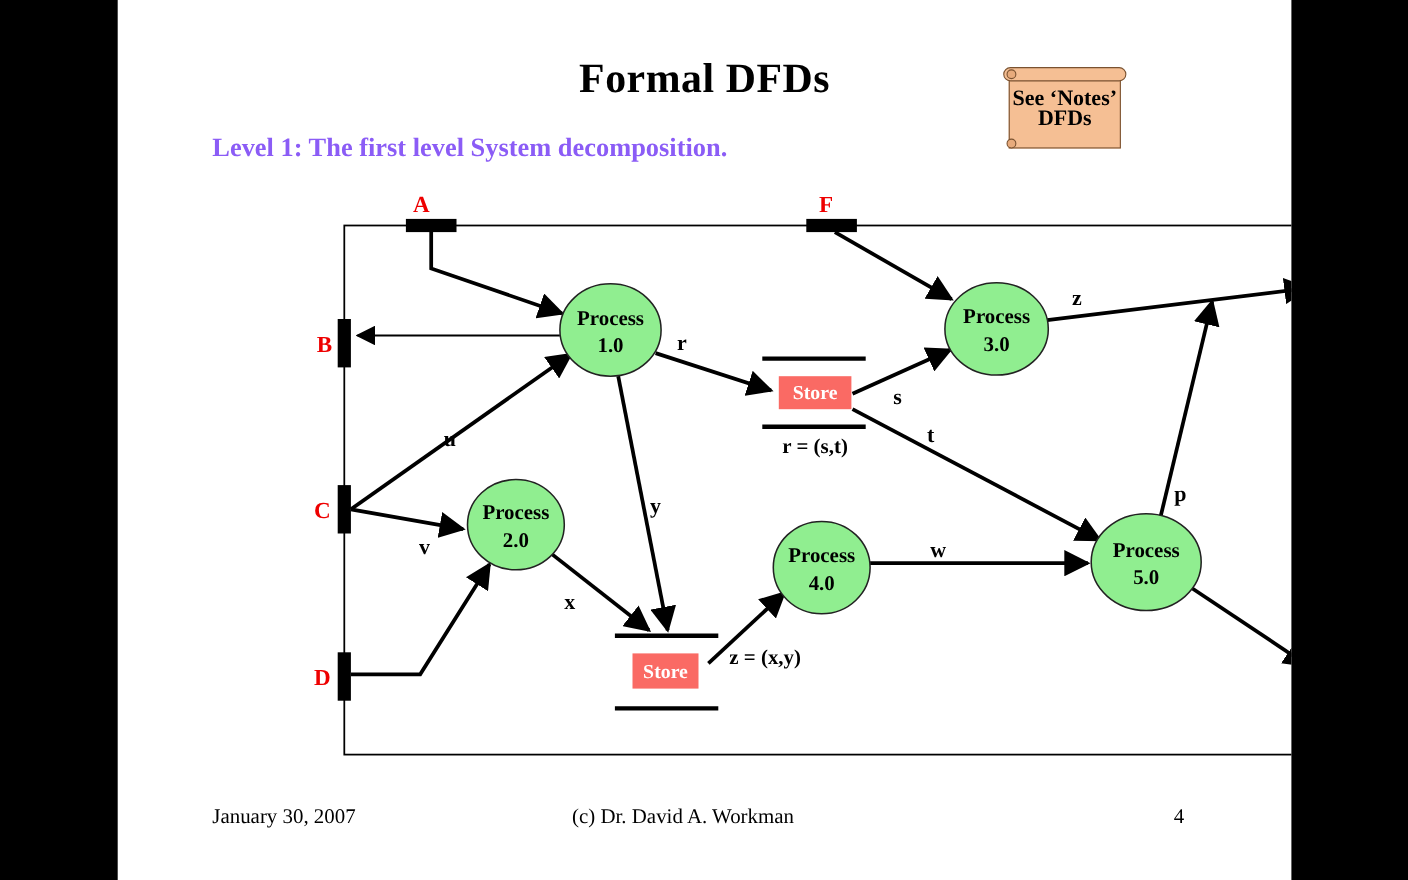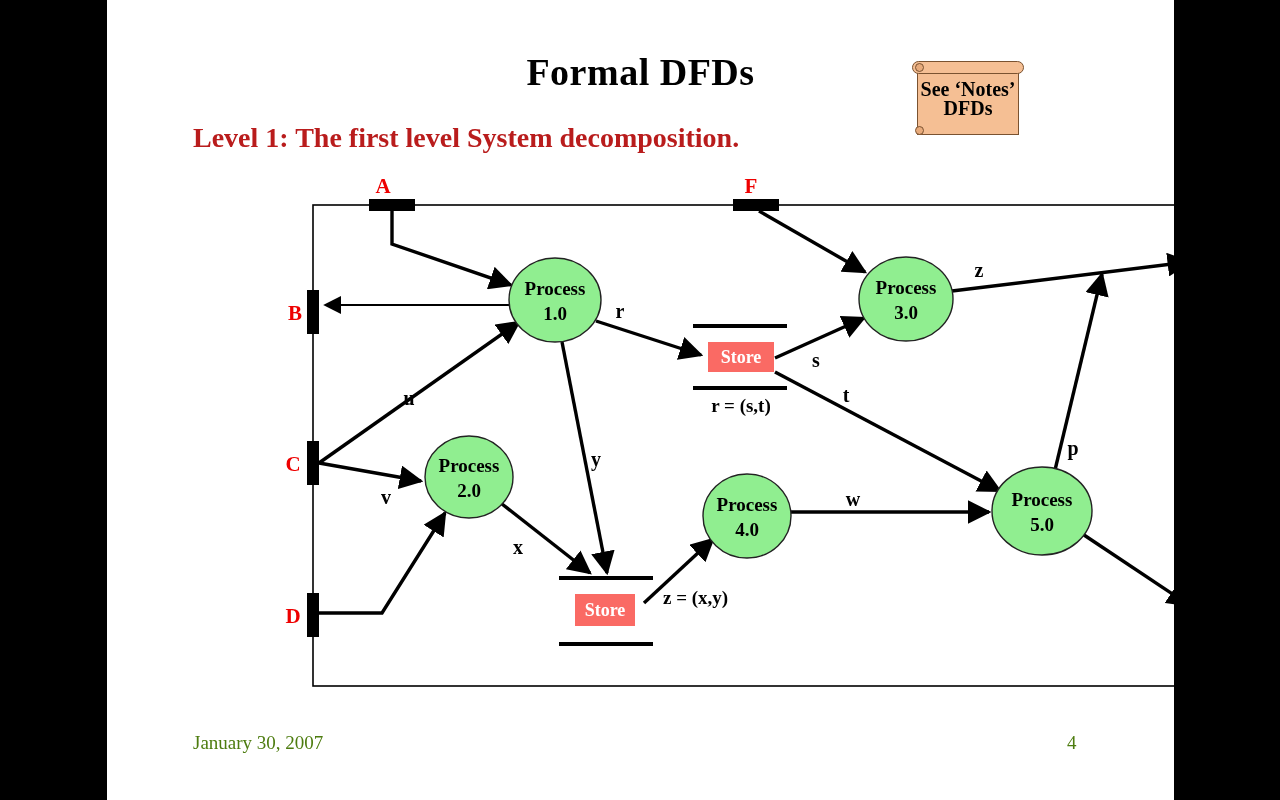--- a/index.html
+++ b/index.html
@@ -46,23 +46,23 @@
     font-size: 38px;
     font-weight: bold;
     color: #000000;
     letter-spacing: 0.5px;
     font-family: "Liberation Serif", "DejaVu Serif", serif;
   }
   #subtitle {
     position: absolute;
     left: 86px;
     top: 122px;
-    font-size: 28px;
-    font-weight: bold;
-    color: #b91c1c;
+    font-size: 24px;
+    font-weight: bold;
+    color: #8b5cf6;
     font-family: "Liberation Serif", "DejaVu Serif", serif;
     white-space: nowrap;
   }
 
   
   #notes-badge {
     position: absolute;
     left: 805px;
     top: 58px;
     width: 112px;
@@ -167,21 +167,21 @@
 
   
   #footer {
     position: absolute;
     left: 0px;
     top: 732px;
     width: 1067px;
     height: 26px;
     font-family: "Liberation Serif", "DejaVu Serif", serif;
     font-size: 19px;
-    color: #4d7c0f;
+    color: #000000;
   }
   #footer .f-date  { position: absolute; left: 86px;  top: 0; }
   #footer .f-copy  { position: absolute; left: 413px; top: 0; }
   #footer .f-page  { position: absolute; left: 960px; top: 0; }
 </style>
 </head>
 <body>
 
 <div id="root">
 
@@ -320,17 +320,18 @@
         <text class="flow-label" x="709" y="367" text-anchor="middle">s</text>
         <text class="flow-label" x="739" y="402" text-anchor="middle">t</text>
         <text class="flow-label" x="872" y="277" text-anchor="middle">z</text>
         <text class="flow-label" x="746" y="506" text-anchor="middle">w</text>
         <text class="flow-label" x="966" y="455" text-anchor="middle">p</text>
       </svg>
     </div>
 
     <div id="footer">
       <span class="f-date">January 30, 2007</span>
+      <span class="f-copy">(c) Dr. David A. Workman</span>
       <span class="f-page">4</span>
     </div>
 
   </div>
 </div>
 
 </body></html>

